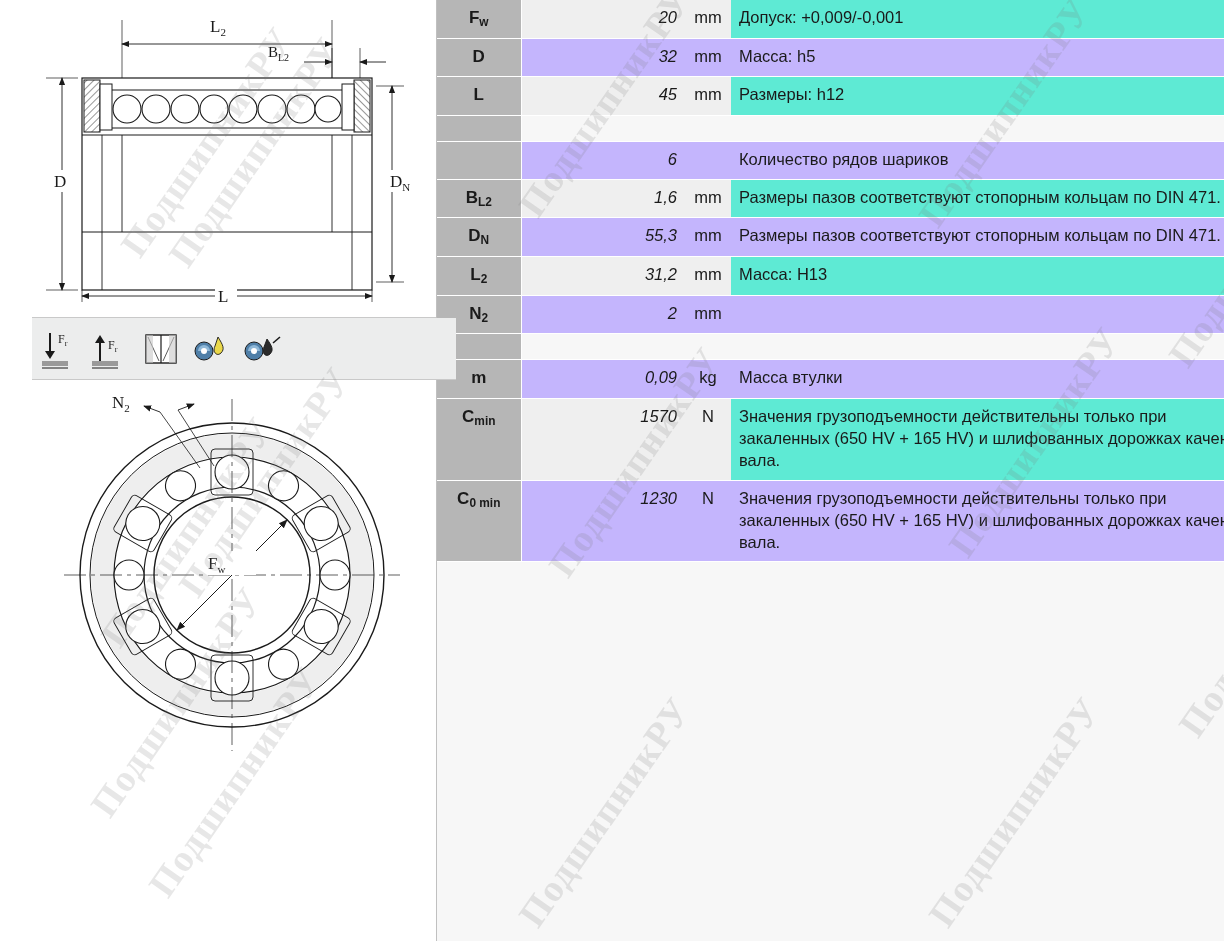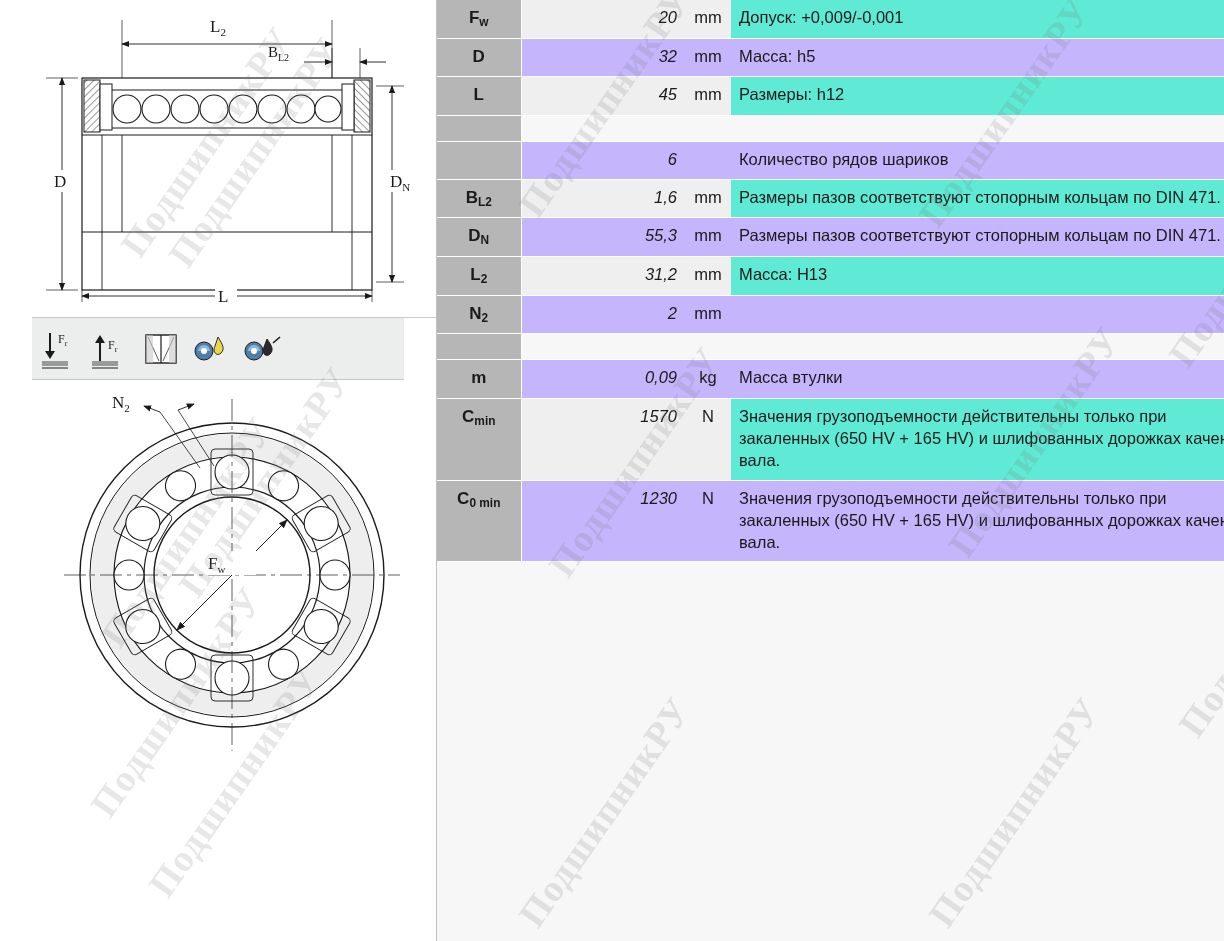--- a/index.html
+++ b/index.html
@@ -29,21 +29,21 @@
   }
   .drawing-top {
     position: relative;
     width: 404px;
     height: 318px;
     background: #ffffff;
     border-bottom: 1px solid #c9c9c9;
   }
   .icon-strip {
     position: relative;
-    width: 372px;
+    width: 424px;
     height: 62px;
     background: #eceded;
     border-bottom: 1px solid #c9c9c9;
     display: flex;
     align-items: center;
     padding-left: 8px;
     gap: 6px;
     text-align: right;
   }
   .icon-cell {

